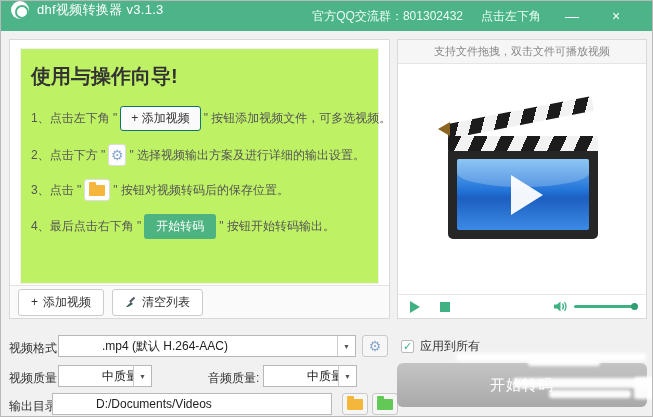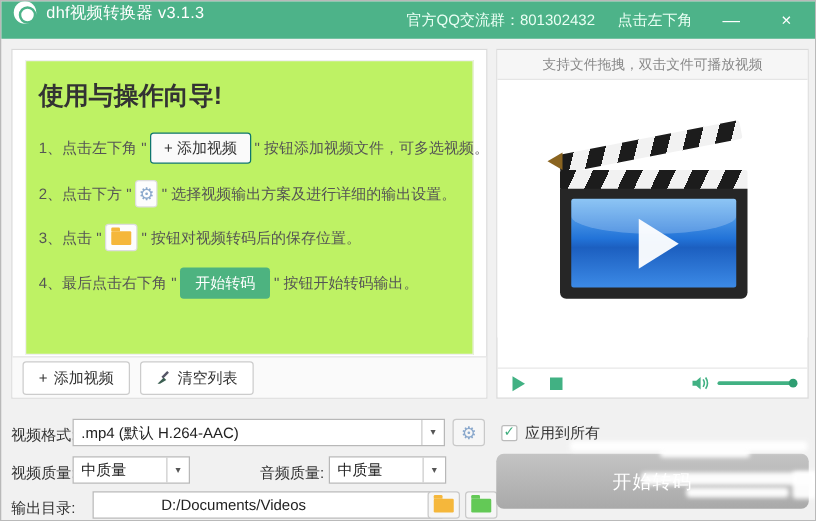--- a/index.html
+++ b/index.html
@@ -4,21 +4,21 @@
 <style>
   * { margin:0; padding:0; box-sizing:border-box; }
   html,body { width:653px; height:417px; font-family:"Liberation Sans","DejaVu Sans",sans-serif; }
   .window { position:relative; width:653px; height:417px; background:#f1f1f1; border:1px solid #b9b9b9; overflow:hidden; }
 
   
   .titlebar { position:absolute; left:0; top:0; width:100%; height:30px; background:#4db389; display:flex; color:#fff; }
   .app-logo { width:18px; height:18px; border-radius:50%; background:#fff; margin:0 8px 0 10px; position:relative; }
   .app-logo::after { content:""; position:absolute; left:4px; top:4px; width:10px; height:10px; border-radius:50%; border:2px solid #4db389; }
   .app-title { font-size:13px; letter-spacing:.3px; }
-  .titlebar-right { margin-left:auto; display:flex; align-items:center; gap:18px; padding-right:10px; }
+  .titlebar-right { margin-left:auto; display:flex; align-items:center; gap:18px; padding-right:23px; }
   .qq-text, .site-link { font-size:12px; color:#eafff4; }
   .site-link { cursor:pointer; }
   .win-btn { width:26px; text-align:center; font-size:14px; color:#fff; cursor:pointer; }
 
   
   .left-panel { position:absolute; left:8px; top:38px; width:381px; height:280px; background:#fff; border:1px solid #d9d9d9; }
   .guide { position:absolute; left:10px; top:8px; right:10px; bottom:34px; background:#bef264; border:1px solid #f0f0f0; padding:14px 10px 0 10px; }
   .guide-heading { font-size:20px; font-weight:bold; color:#333; margin-bottom:16px; }
   .step { display:flex; align-items:center; font-size:12px; color:#555; margin-bottom:13px; white-space:nowrap; }
   .step > * { margin-right:3px; }
@@ -56,21 +56,21 @@
   .controls { position:absolute; left:0; right:0; bottom:0; height:24px; border-top:1px solid #e8e8e8; display:flex; align-items:center; }
   .ctl-play { width:0; height:0; border-top:6px solid transparent; border-bottom:6px solid transparent; border-left:10px solid #41b183; margin-left:12px; cursor:pointer; }
   .ctl-stop { width:10px; height:10px; background:#41b183; margin-left:20px; cursor:pointer; }
   .ctl-right { margin-left:auto; display:flex; align-items:center; padding-right:10px; gap:6px; }
   .vol-track { position:relative; width:62px; height:3px; background:#41b183; border-radius:2px; cursor:pointer; }
   .vol-handle { position:absolute; right:-2px; top:-2px; width:7px; height:7px; border-radius:50%; background:#2f9e72; }
 
   
   .form-label { position:absolute; font-size:12px; color:#333; }
   .field { position:absolute; background:#fff; border:1px solid #b8b8b8; display:flex; align-items:center; height:22px; }
-  .field .val { flex:1; padding:0 6px; font-size:12px; color:#222; white-space:nowrap; overflow:hidden; }
+  .field .val { flex:1; padding:0 6px; font-size:12px; color:#222; white-space:nowrap; overflow:hidden;margin-left:37px; }
   .field .arrow { width:18px; height:100%; border-left:1px solid #ccc; display:flex; align-items:center; justify-content:center; font-size:7px; color:#555; cursor:pointer; }
   .sq-btn { position:absolute; width:26px; height:22px; border:1px solid #c9c9c9; border-radius:3px; background:#f6f6f6; display:flex; align-items:center; justify-content:center; cursor:pointer; }
 
   .checkbox-row { position:absolute; left:400px; top:337px; display:flex; align-items:center; gap:6px; cursor:pointer; }
   .checkbox { width:13px; height:13px; background:#fff; border:1px solid #bbb; border-radius:2px; display:flex; align-items:center; justify-content:center; font-size:11px; color:#3fae7e; line-height:1; }
   .checkbox-label { font-size:12px; color:#333; }
 
   .start-btn { position:absolute; left:396px; top:362px; width:250px; height:44px; border:none; border-radius:6px; background:linear-gradient(180deg,#c4c4c4,#a9a9a9); color:#fff; font-size:15px; font-family:inherit; letter-spacing:1px; cursor:pointer; }
   .smear { position:absolute; background:#fff; border-radius:3px; filter:blur(1.5px); opacity:.96; pointer-events:none; }
 
@@ -188,21 +188,21 @@
     <span class="arrow">▼</span>
   </div>
 
   <div class="form-label" style="left:207px; top:369px;">音频质量:</div>
   <div class="field" style="left:262px; top:364px; width:94px;">
     <span class="val">中质量</span>
     <span class="arrow">▼</span>
   </div>
 
   <div class="form-label" style="left:8px; top:397px;">输出目录:</div>
-  <div class="field" style="left:73px; top:392px; width:280px;padding-left:48px;">
+  <div class="field" style="left:51px; top:392px; width:280px;">
     <span class="val">D:/Documents/Videos</span>
   </div>
   <div class="sq-btn" style="left:341px; top:392px;">
     <span class="folder"></span>
   </div>
   <div class="sq-btn" style="left:371px; top:392px;">
     <span class="folder green"></span>
   </div>
 
   <div class="checkbox-row">

